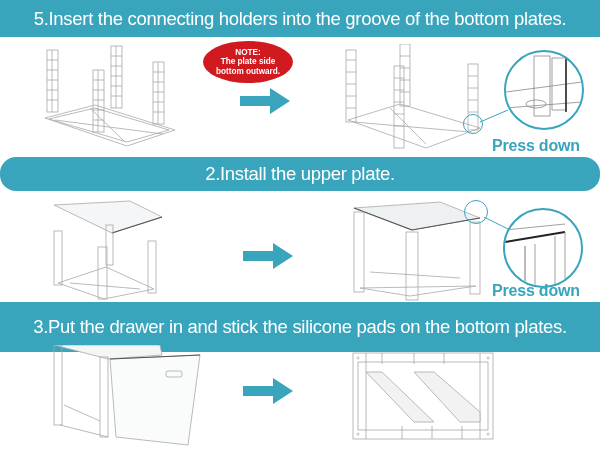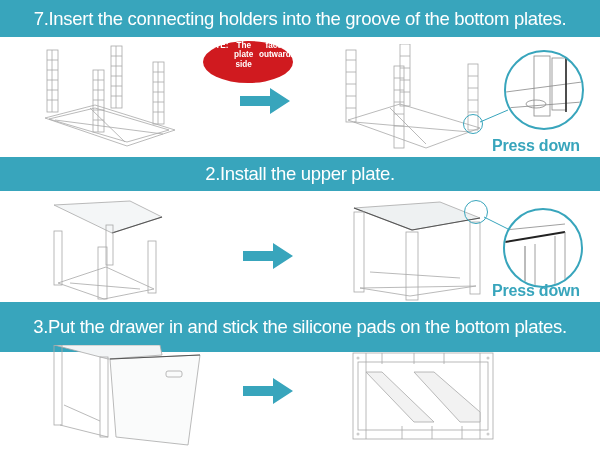--- a/index.html
+++ b/index.html
@@ -1,32 +1,32 @@
 <!DOCTYPE html>
 <html><head>
 <meta charset="utf-8">
 <style>
   html,body{margin:0;padding:0;background:#fff;}
   body{width:600px;height:450px;position:relative;overflow:hidden;font-family:"Liberation Sans","DejaVu Sans",sans-serif;}
   .banner{position:absolute;left:0;width:600px;background:#38a5bc;color:#fff;display:flex;align-items:center;justify-content:center;font-size:18.5px;letter-spacing:-0.3px;white-space:nowrap;}
   .b1{top:0;height:37px;}
-  .b2{top:157px;height:34px;}
+  .b2{top:157px;height:34px;border-radius:16px;}
   .b3{top:302px;height:50px;}
   .art{position:absolute;}
   .arrow{position:absolute;width:50px;height:26px;}
-  .note{position:absolute;left:203px;top:41px;width:90px;height:42px;border-radius:50%;background:#d01a1f;color:#fff;font-weight:bold;font-size:8.2px;line-height:9.3px;text-align:center;display:flex;flex-direction:row;justify-content:center;}
+  .note{position:absolute;left:203px;top:41px;width:90px;height:42px;border-radius:50%;background:#d01a1f;color:#fff;font-weight:bold;font-size:8.2px;line-height:9.3px;text-align:center;display:flex;flex-direction:column;justify-content:center;}
   .press{position:absolute;color:#38a5bc;font-size:16px;font-weight:bold;letter-spacing:-0.2px;}
   .circle{position:absolute;border:2px solid #38a5bc;border-radius:50%;background:#fff;overflow:hidden;}
   .small-ring{position:absolute;border:1.3px solid #38a5bc;border-radius:50%;}
 </style>
 </head>
 <body>
 
 <div class="banner b1">
-  <span>7.Insert the connecting holders into the groove of the bottom plates.</span>
+  <span>5.Insert the connecting holders into the groove of the bottom plates.</span>
 </div>
 
 <svg class="art" style="left:35px;top:42px" width="150" height="110" viewBox="0 0 150 110">
   <g fill="none" stroke="#a8a8a8" stroke-width="0.8">
     <polygon points="10,76 60,63 140,88 92,104"></polygon>
     <polygon points="14,77 60,66 134,88 92,100"></polygon>
     <line x1="20" y1="78" x2="128" y2="92"></line>
     <line x1="55" y1="66" x2="90" y2="100"></line>
 
     <rect x="12" y="8" width="11" height="62"></rect>
@@ -67,21 +67,21 @@
         <line x1="118" y1="50" x2="129" y2="50"></line>
         <line x1="118" y1="60" x2="129" y2="60"></line>
         <line x1="118" y1="70" x2="129" y2="70"></line>
       </g>
   </g>
 </svg>
 
 <div class="note">
   <span>NOTE:</span>
   <span>The plate side</span>
-  <span>faces outward.</span>
+  <span>bottom outward.</span>
 </div>
 
 <svg class="arrow" style="left:240px;top:88px" viewBox="0 0 50 26">
   <polygon points="0,8 30,8 30,0 50,13 30,26 30,18 0,18" fill="#38a5bc"></polygon>
 </svg>
 
 <svg class="art" style="left:340px;top:44px" width="150" height="110" viewBox="0 0 150 110">
   <g fill="none" stroke="#a8a8a8" stroke-width="0.8">
     <polygon points="8,76 60,60 140,84 86,104"></polygon>
     <line x1="14" y1="78" x2="130" y2="88"></line>

